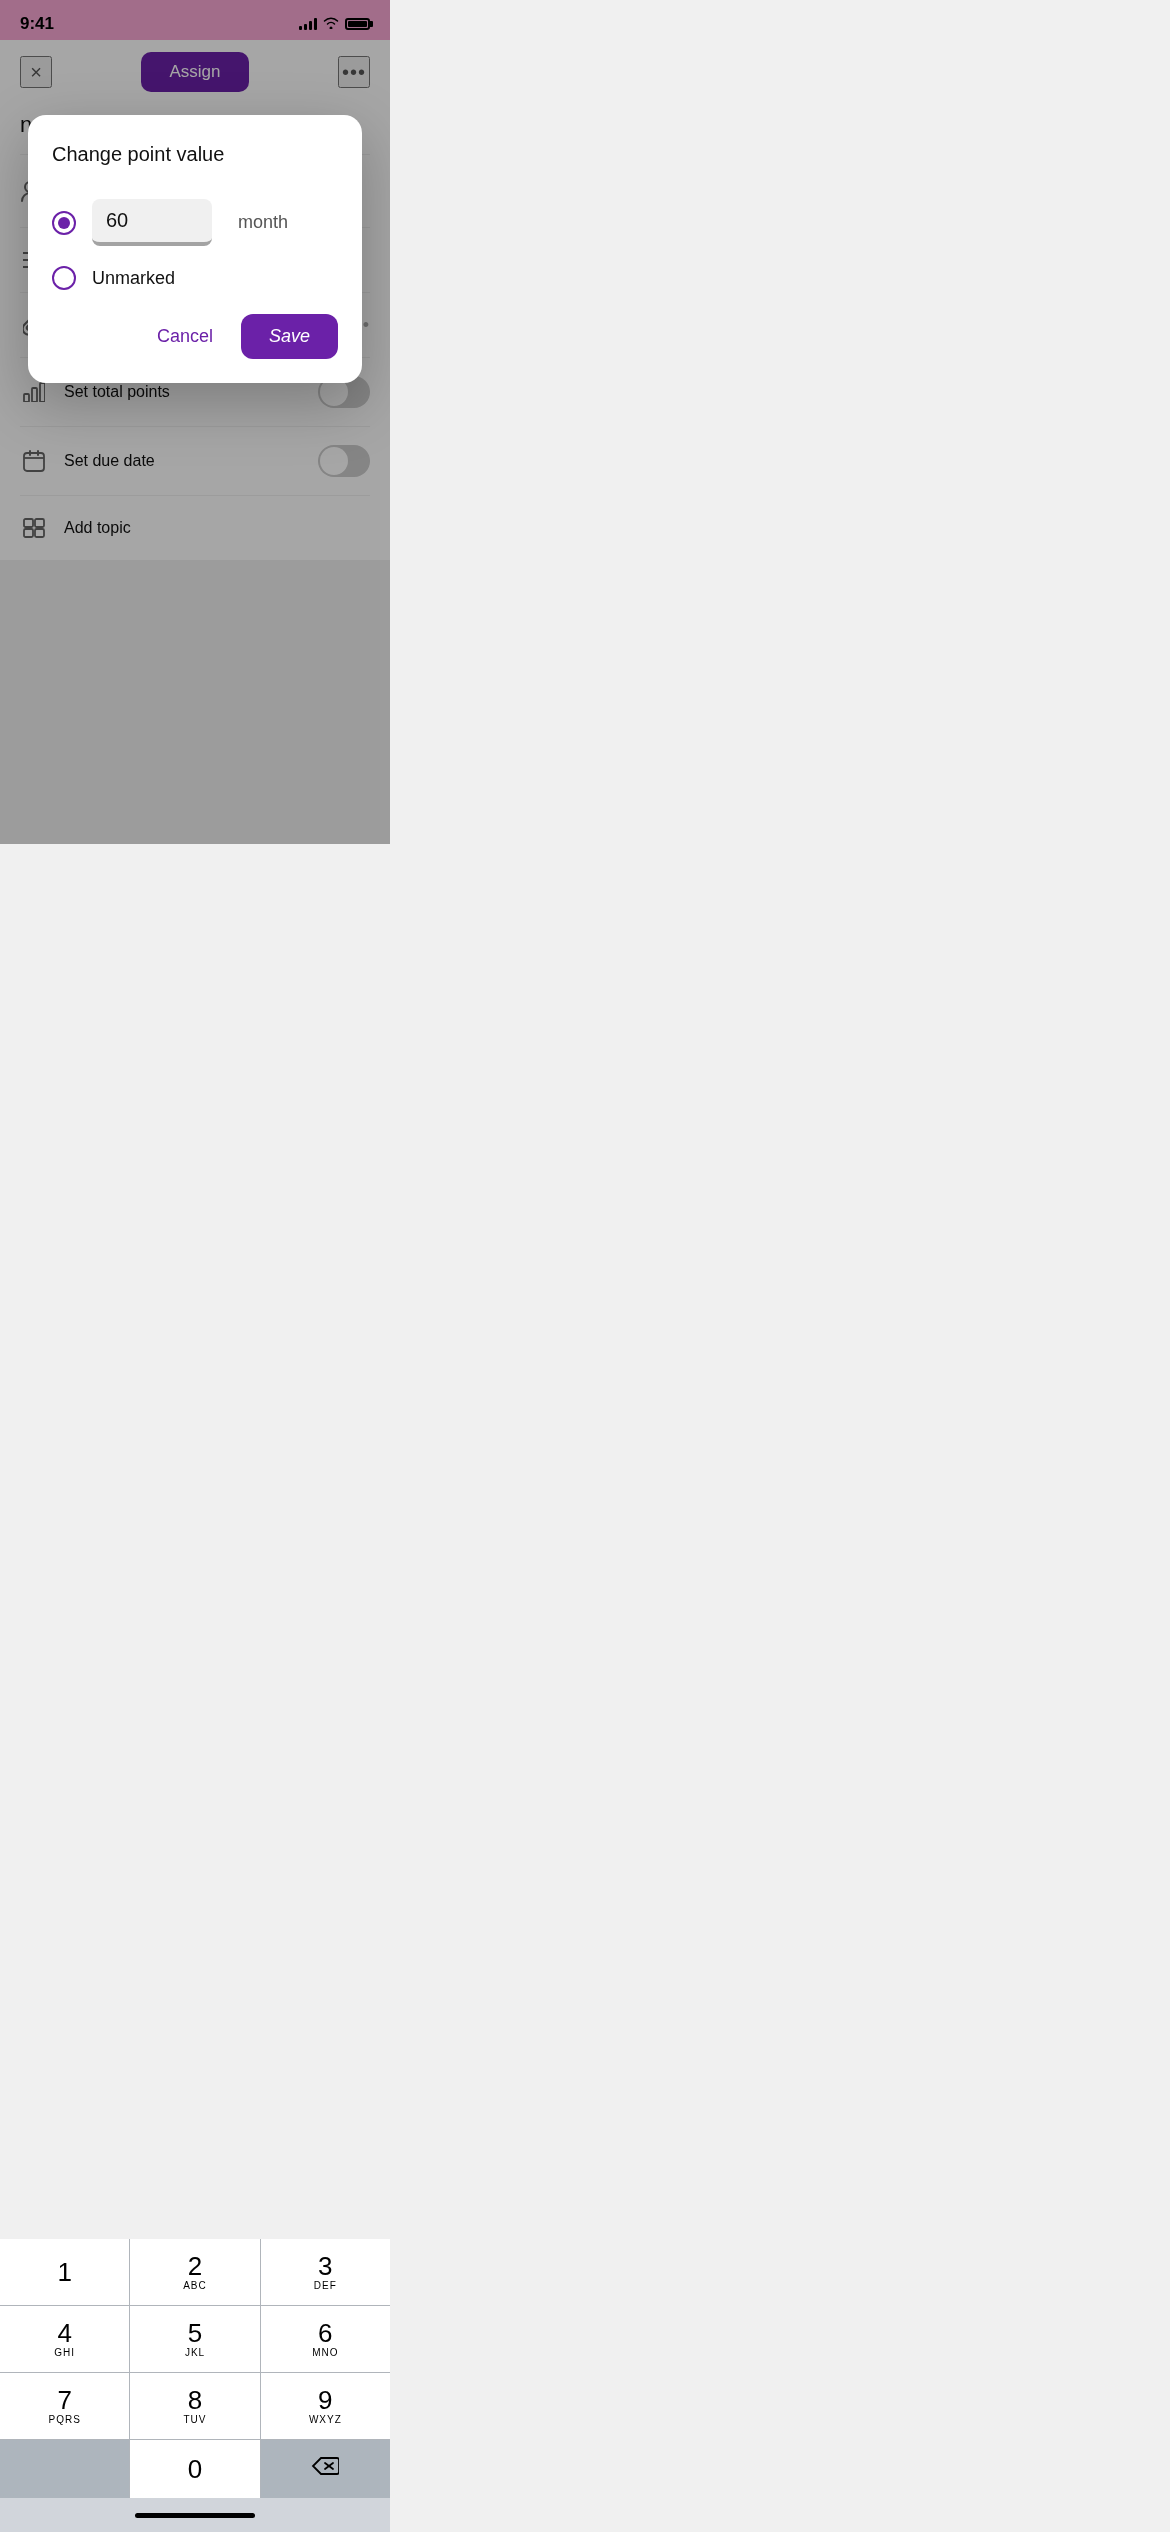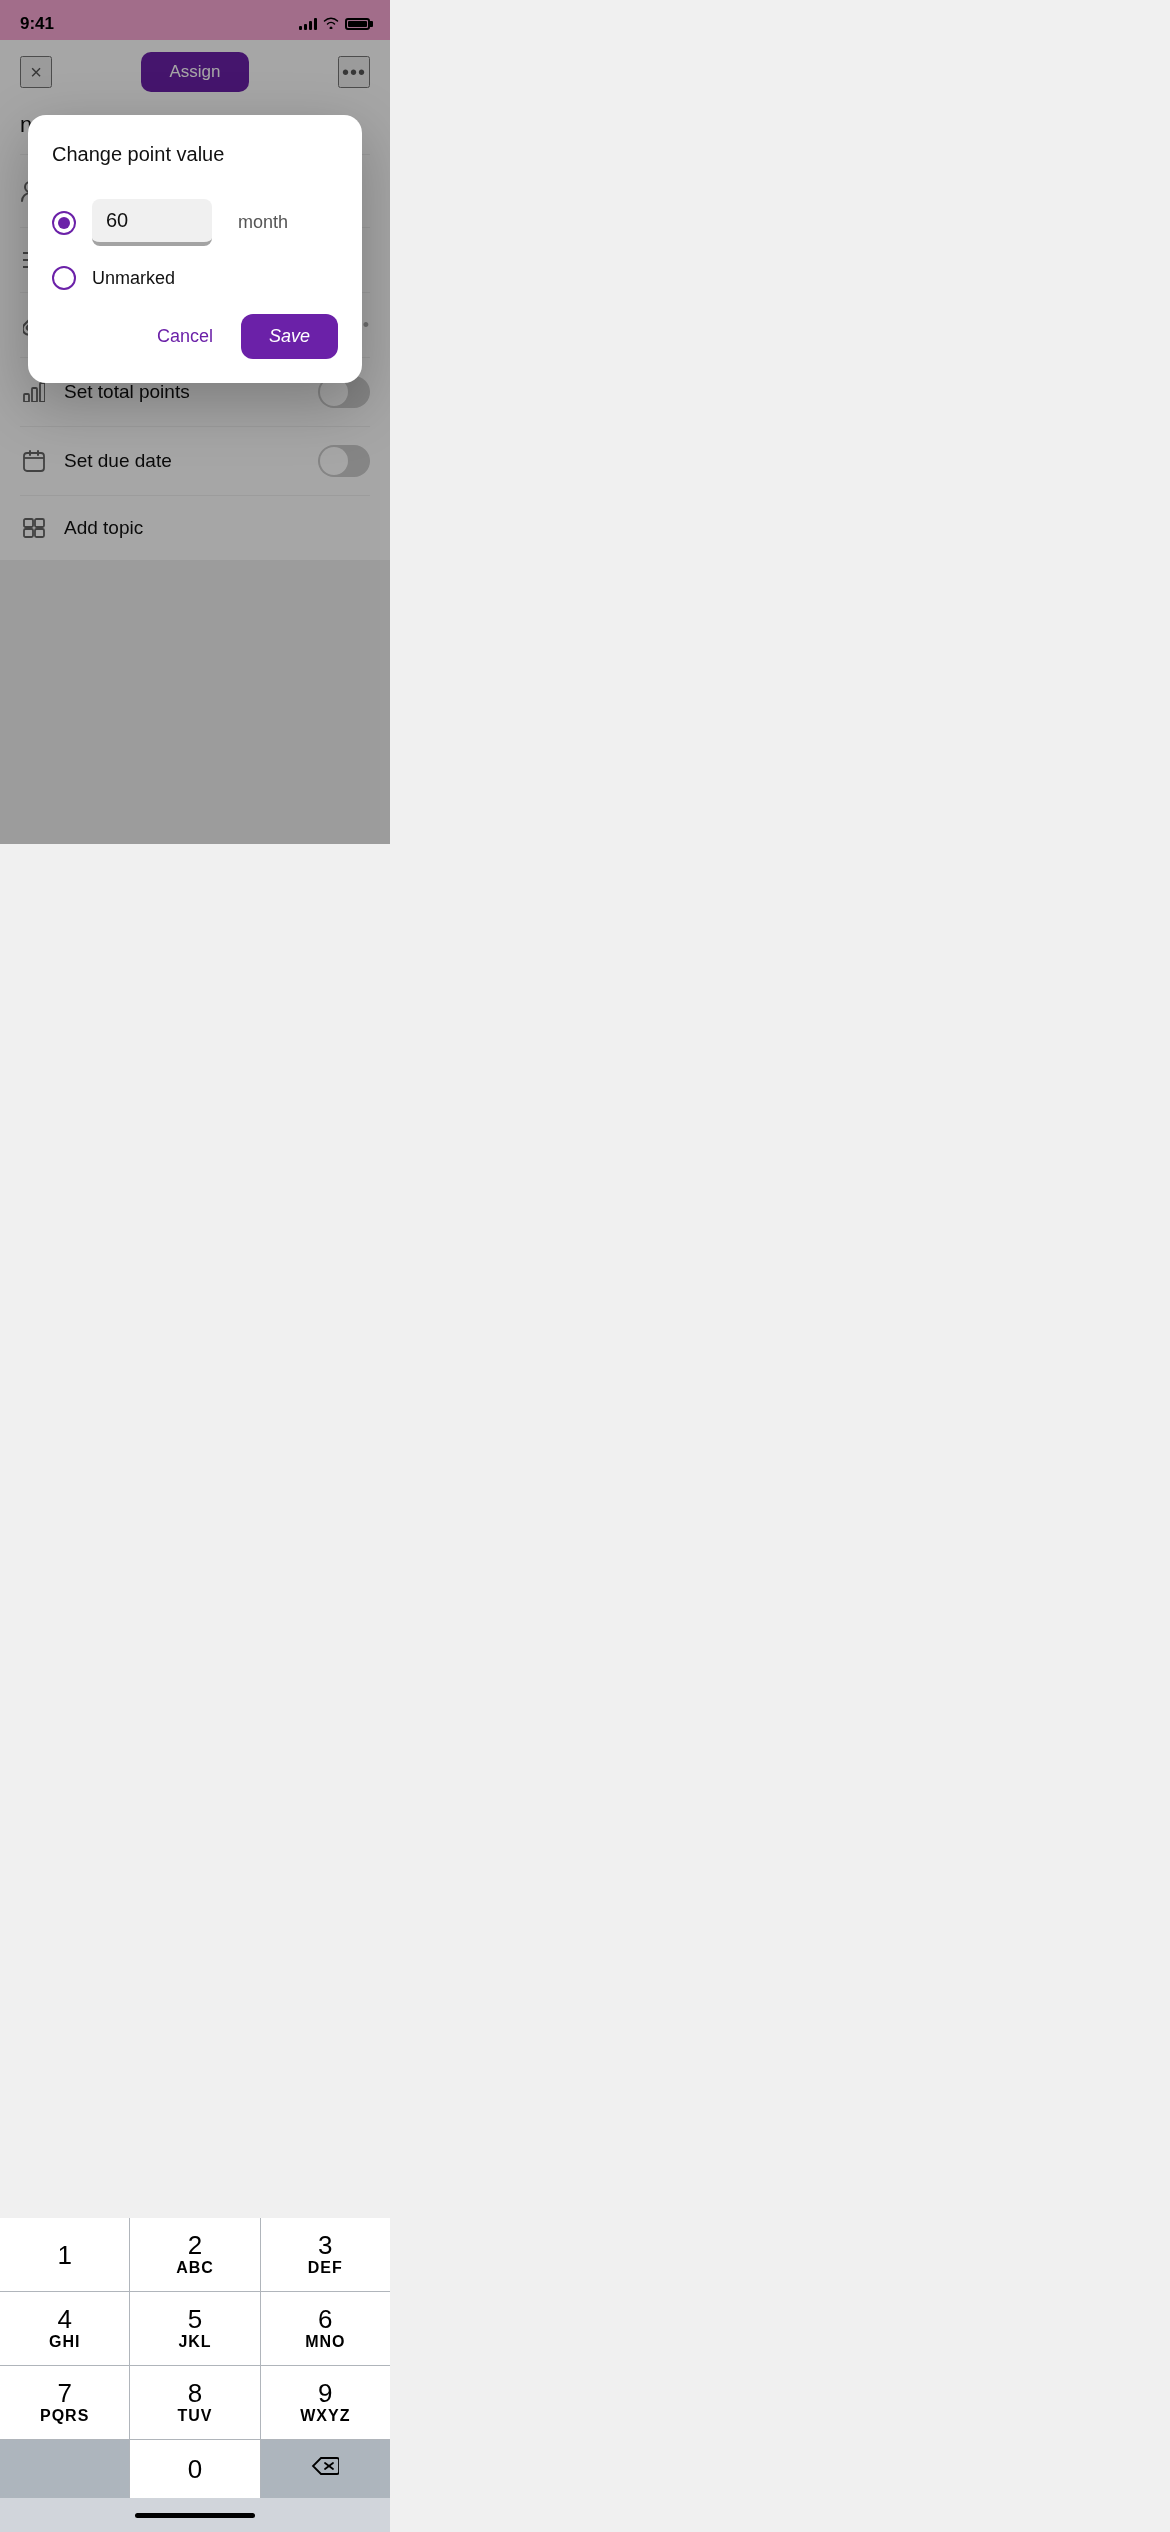--- a/index.html
+++ b/index.html
@@ -167,21 +167,21 @@
       opacity: 0.7;
     }
     .avatar-bubble2 {
       width: 36px;
       height: 36px;
       border-radius: 18px;
       background: #6b21a8;
       opacity: 0.5;
     }
     .row-label {
-      font-size: 19px;
+      font-size: 16px;
       color: #111;
     }
     .row-spacer { flex: 1; }
     .toggle-off {
       width: 52px;
       height: 32px;
       background: #ccc;
       border-radius: 16px;
       position: relative;
     }
@@ -342,25 +342,25 @@
     .key.gray {
       background: #adb5bd;
     }
     .key-number {
       font-size: 26px;
       font-weight: 400;
       color: #000;
       line-height: 1;
     }
     .key-letters {
-      font-size: 16px;
+      font-size: 10px;
       color: #000;
       letter-spacing: 1px;
       margin-top: 1px;
-      font-weight: 700;
+      font-weight: 400;
     }
     .key-delete {
       font-size: 22px;
       color: #000;
     }
     .home-indicator {
       height: 34px;
       display: flex;
       align-items: center;
       justify-content: center;

